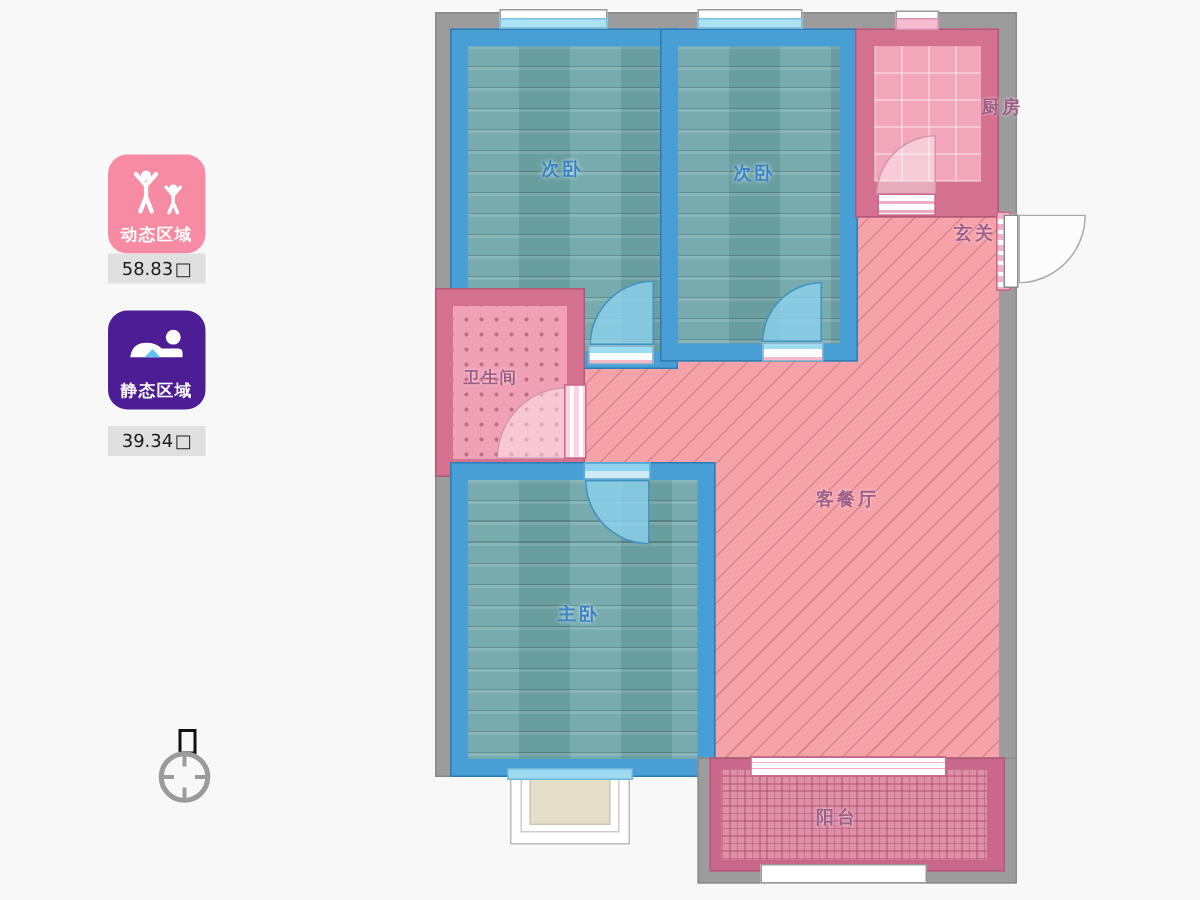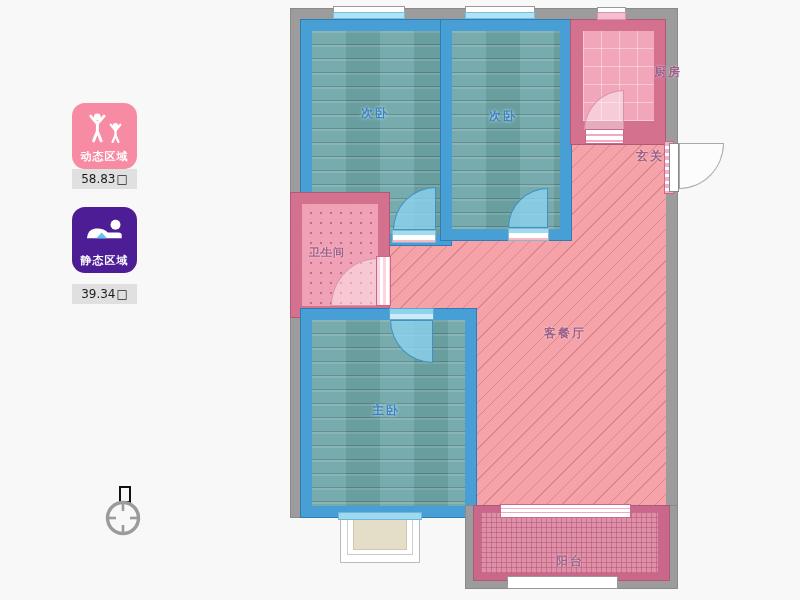--- a/index.html
+++ b/index.html
@@ -184,16 +184,16 @@
     <div class="abs" style="left:669px;top:143px;width:10px;height:49px;background:#fff;border:1px solid #888;"></div>
     <div class="abs arc-br" style="left:679px;top:143px;width:45px;height:46px;background:#fcfcfc;border:1px solid #aaa;"></div>
 
     <div class="room-label label-blue" style="left:375px;top:113px;">次卧</div>
     <div class="room-label label-blue" style="left:503px;top:116px;">次卧</div>
     <div class="room-label label-pink" style="left:620px;top:72px;margin-left:48px;">厨房</div>
     <div class="room-label label-pink" style="left:650px;top:156px;">玄关</div>
     <div class="room-label label-pink" style="left:327px;top:252px;font-size:11px;letter-spacing:1px;">卫生间</div>
     <div class="room-label label-pink" style="left:565px;top:333px;">客餐厅</div>
     <div class="room-label label-blue" style="left:386px;top:410px;">主卧</div>
-    <div class="room-label label-pink" style="left:570px;top:545px;margin-top:16px;">阳台</div>
+    <div class="room-label label-pink" style="left:558px;top:545px;">阳台</div>
   </div>
 
 </div>
 
 </body></html>

